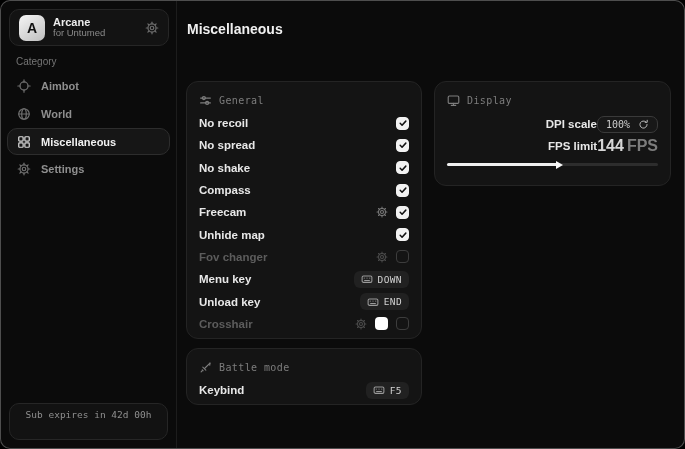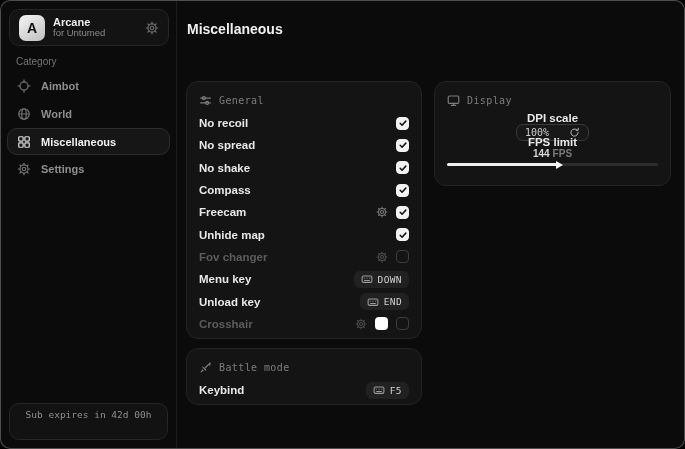--- a/index.html
+++ b/index.html
@@ -93,30 +93,30 @@
   .checkbox.checked { background: #f2f2f2; border-color: #f2f2f2; }
   .checkbox.checked svg { display: block; }
   .swatch { width: 13px; height: 13px; border-radius: 4px; background: #fff; cursor: pointer; }
   .keycap {
     display: flex; align-items: center; gap: 5px;
     background: #212121; border-radius: 6px; padding: 2.5px 7px;
     font-family: "DejaVu Sans Mono", monospace; font-size: 9.5px;
     color: #d2d2d2; letter-spacing: 0.4px; cursor: pointer;
   }
   .keycap .kb-icon { display: flex; color: #9a9a9a; }
-  .d-row { display: flex; align-items: center; justify-content: space-between; height: 24px; flex-direction: column; }
+  .d-row { display: flex; align-items: center; justify-content: flex-end; height: 24px; }
   .d-row + .d-row { height: 19px; }
   .dpi-pill {
-    display: flex; align-items: center; gap: 20px;
+    display: flex; align-items: center; gap: 8px;
     border: 1px solid #3a3a3a; background: #181818; border-radius: 7px;
     padding: 2px 8px; font-family: "DejaVu Sans Mono", monospace;
     font-size: 10px; color: #cdcdcd; cursor: pointer;
   }
   .dpi-pill .refresh-ic { display: flex; color: #bdbdbd; }
-  .fps-value { font-size: 10px; font-weight: 700; color: #d6d6d6; }
+  .fps-value { font-size: 16px; font-weight: 700; color: #d6d6d6; }
   .fps-unit { color: #7c7c7c; margin-left: 3px; }
   .slider { position: relative; height: 9px; margin-top: 5px; cursor: pointer; }
   .slider-track { position: absolute; left: 0; right: 0; top: 3px; height: 3px; background: #2d2d2d; border-radius: 2px; }
   .slider-fill { position: absolute; left: 0; top: 3px; height: 3px; background: #efefef; border-radius: 2px; }
   .slider-thumb {
     position: absolute; top: 0.5px; margin-left: -3px;
     width: 0; height: 0;
     border-top: 4px solid transparent; border-bottom: 4px solid transparent;
     border-left: 7.5px solid #fafafa;
   }

